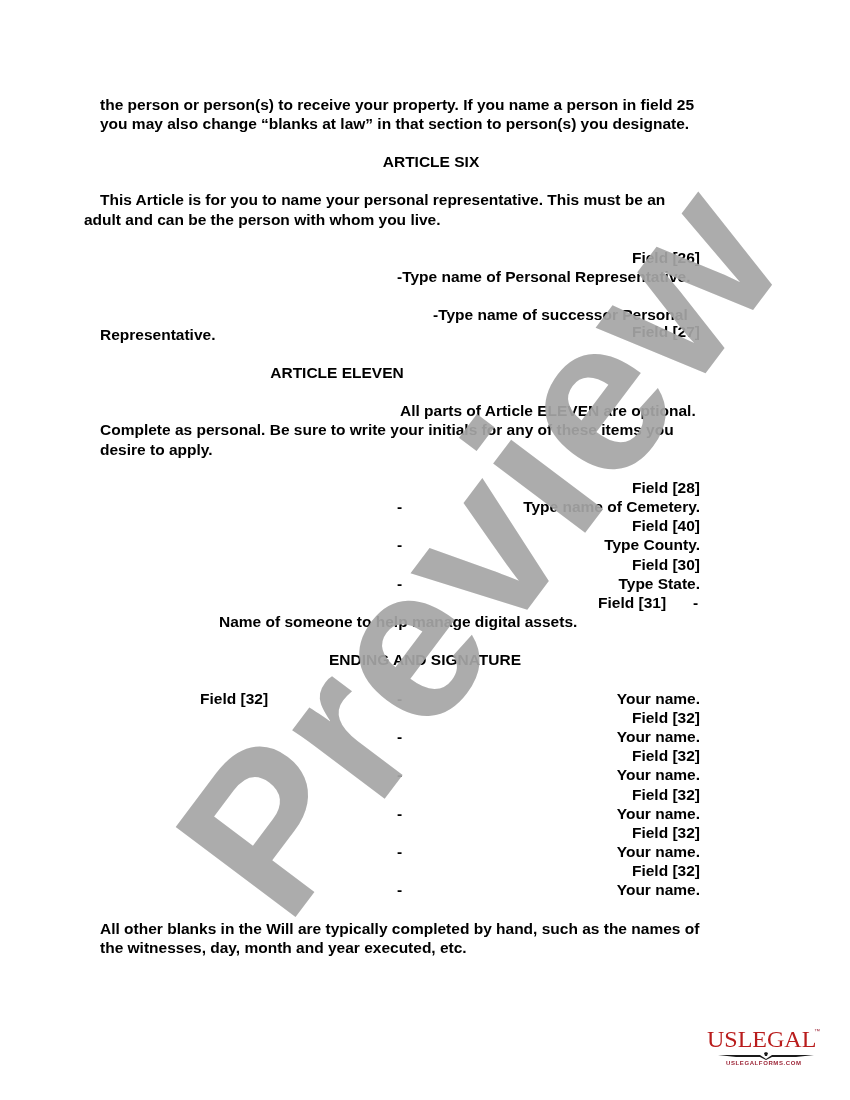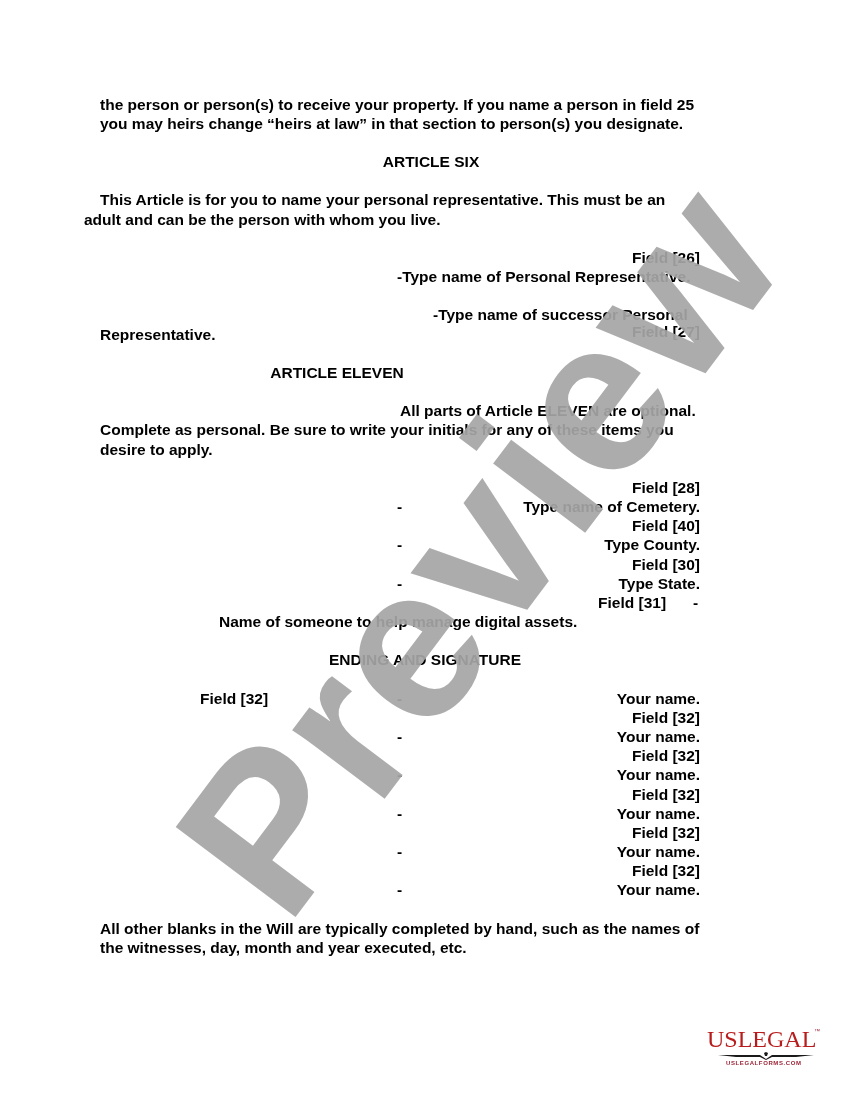--- a/index.html
+++ b/index.html
@@ -21,21 +21,21 @@
     .logo-url { position: absolute; left: 20px; top: 34px; font-size: 6px; color: #9b2335; letter-spacing: 0.6px;
                 font-family: "Liberation Sans", sans-serif; font-weight: bold; white-space: nowrap; }
     .logo-wing { position: absolute; left: 10px; top: 26px; width: 100px; height: 8px; }
   </style>
 </head>
 <body>
 
 <div class="page">
 
   <div class="t" style="left:100px; top:95px;">the person or person(s) to receive your property.  If you name a person in field 25</div>
-  <div class="t" style="left:100px; top:114px;">you may heirs change “heirs at law” in that section to person(s) you designate.</div>
+  <div class="t" style="left:100px; top:114px;">you may also change “blanks at law” in that section to person(s) you designate.</div>
 
   <div class="t c" style="left:0; width:850px; top:152px;padding-left:6px;">ARTICLE SIX</div>
 
   <div class="t" style="left:100px; top:190px;">This Article is for you to name your personal representative.  This must be an</div>
   <div class="t" style="left:84px; top:210px;">adult and can be the person with whom you live.</div>
 
   <div class="t r" style="right:150px; top:248px;">Field [26]</div>
   <div class="t" style="left:397px; top:267px;">-Type name of Personal Representative.</div>
   <div class="t r" style="right:150px; top:286px;margin-top:36px;">Field [27]</div>
   <div class="t" style="left:397px; top:305px;margin-left:36px;">-Type name of successor Personal</div>

